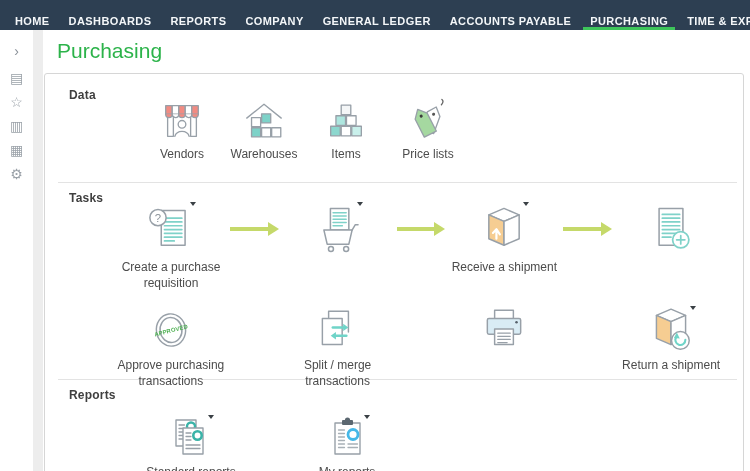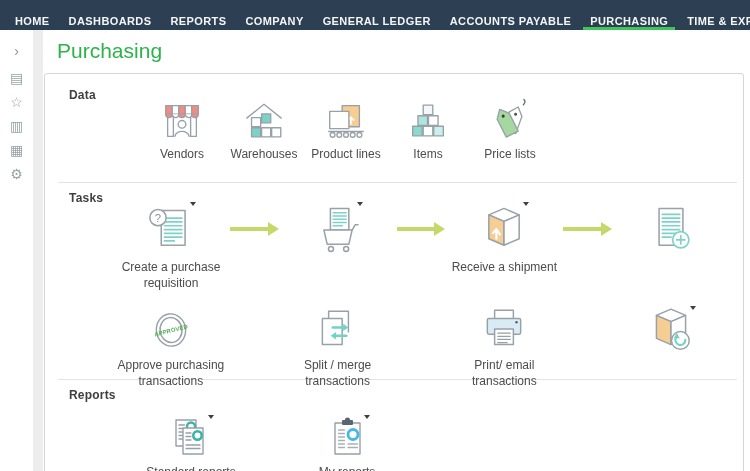--- a/index.html
+++ b/index.html
@@ -137,36 +137,20 @@
                   <rect x="11" y="20.5" width="9.5" height="9.5" fill="#fff"></rect>
                   <rect x="21.5" y="16.5" width="9.5" height="9.5" fill="#7DD2C8"></rect>
                   <rect x="11" y="31" width="9.5" height="9.5" fill="#7DD2C8"></rect>
                   <rect x="21.5" y="31" width="9.5" height="9.5" fill="#fff"></rect>
                   <rect x="32" y="31" width="9.5" height="9.5" fill="#fff"></rect>
                 </svg>
               </div>
               <div class="hub-label">Warehouses</div>
             </div>
 
-            <div class="data-item">
-              <div class="icon-wrap">
-                <svg width="46" height="46" viewBox="0 0 48 48" stroke="#98A0A8" stroke-width="1.4" fill="none" stroke-linejoin="round" stroke-linecap="round">
-                  <rect x="20" y="8" width="18" height="22" fill="#F6CD92"></rect>
-                  <path d="M29,27 V20.5 M26,23 l3,-3 3,3" stroke="#fff" stroke-width="1.8"></path>
-                  <rect x="7" y="14" width="20" height="18" fill="#fff"></rect>
-                  <path d="M6,35 H42"></path>
-                  <circle cx="10" cy="38.5" r="2.5" fill="#fff"></circle>
-                  <circle cx="17" cy="38.5" r="2.5" fill="#fff"></circle>
-                  <circle cx="24" cy="38.5" r="2.5" fill="#fff"></circle>
-                  <circle cx="31" cy="38.5" r="2.5" fill="#fff"></circle>
-                  <circle cx="38" cy="38.5" r="2.5" fill="#fff"></circle>
-                </svg>
-              </div>
-              <div class="hub-label">Product lines</div>
-            </div>
 
             <div class="data-item">
               <div class="icon-wrap">
                 <svg width="46" height="46" viewBox="0 0 48 48" stroke="#98A0A8" stroke-width="1.4" fill="none" stroke-linejoin="round" stroke-linecap="round">
                   <rect x="19" y="7.5" width="10" height="10" fill="#F4F6F7"></rect>
                   <rect x="13.5" y="18.5" width="10" height="10" fill="#AEE6DF"></rect>
                   <rect x="24.5" y="18.5" width="10" height="10" fill="#fff"></rect>
                   <rect x="8" y="29.5" width="10" height="10" fill="#8CD7CE"></rect>
                   <rect x="19" y="29.5" width="10" height="10" fill="#fff"></rect>
                   <rect x="30" y="29.5" width="10" height="10" fill="#C9F0EB"></rect>
@@ -312,35 +296,35 @@
                 <svg width="50" height="50" viewBox="0 0 48 48" stroke="#98A0A8" stroke-width="1.4" fill="none" stroke-linejoin="round" stroke-linecap="round">
                   <rect x="15" y="5" width="18" height="9" fill="#fff"></rect>
                   <rect x="8" y="13" width="32" height="15" rx="1.5" fill="#D9ECF5"></rect>
                   <circle cx="36" cy="16.5" r="1.2" fill="#55606A" stroke="none"></circle>
                   <rect x="15" y="23" width="18" height="15" fill="#fff"></rect>
                   <g stroke-width="1.2">
                     <path d="M18,27 H30 M18,30 H30 M18,33 H30 M18,36 H27"></path>
                   </g>
                 </svg>
               </div>
-              <div class="hub-label">Print/ email transactions</div>
             </div>
 
             <div class="task-item">
               <div class="icon-wrap">
                 <svg width="50" height="50" viewBox="0 0 48 48" stroke="#98A0A8" stroke-width="1.4" fill="none" stroke-linejoin="round" stroke-linecap="round">
                   <path d="M24,4 L38,10 L24,16 L10,10 Z" fill="#fff"></path>
                   <path d="M10,10 L24,16 L24,38 L10,32 Z" fill="#F6CD92"></path>
                   <path d="M38,10 L24,16 L24,38 L38,32 Z" fill="#fff"></path>
                   <circle cx="33" cy="34" r="8.5" fill="#fff"></circle>
                   <path d="M29.3,30.5 A4.8,4.8 0 1 0 37.8,33.4" fill="none" stroke="#6FD4C8" stroke-width="2"></path>
                   <path d="M29.6,26.4 L26.8,31.6 L32.4,32.2 Z" fill="#6FD4C8" stroke="none"></path>
                 </svg>
                 <span class="caret"></span>
               </div>
+              <div class="hub-label">Return a shipment</div>
             </div>
 
           </div>
         </div>
 
         <div class="divider"></div>
 
         <div class="section sec-reports">
           <h2>Reports</h2>
           <div class="reports-row">

